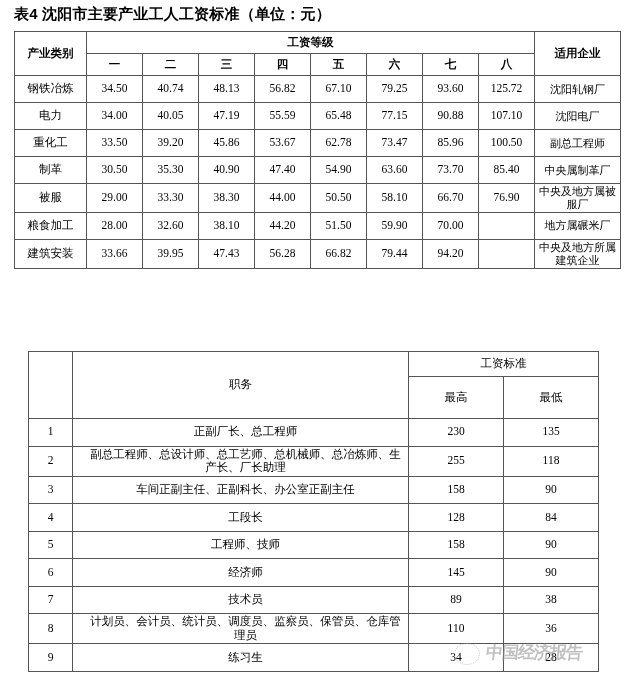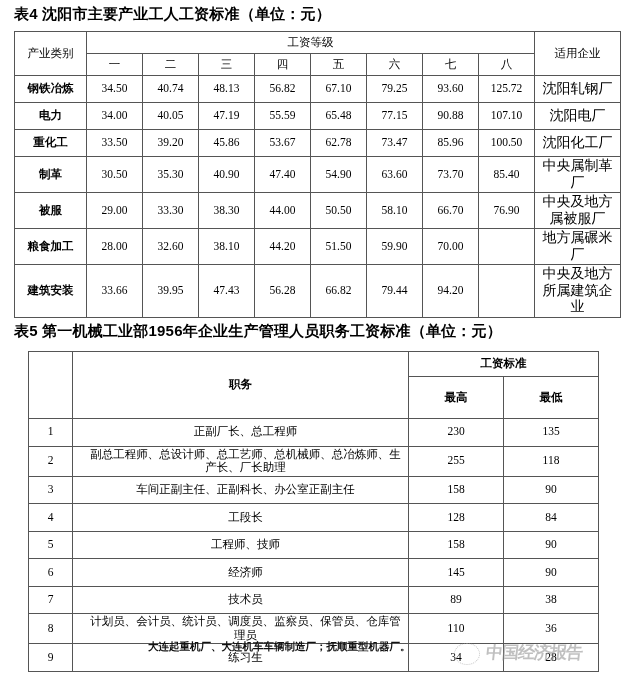--- a/index.html
+++ b/index.html
@@ -36,35 +36,35 @@
     vertical-align: middle;
     font-weight: normal;
     padding: 1px 2px;
     line-height: 1.18;
   }
   table.grid { border: 1px solid #333; }
   .outer-top td, .outer-top th { border-top: 1px solid #222; }
 
   
   #table4 { left: 14px; top: 31px; width: 598px; }
-  #table4 th { font-weight: normal; }
+  #table4 th { font-weight: bold; }
   #table4 .c-cat  { width: 72px; }
   #table4 .c-lvl  { width: 56px; }
   #table4 .c-ent  { width: 86px; }
   #table4 .h-tall { height: 22px; }
   #table4 tbody td { height: 27px; }
-  #table4 .rowname { font-weight: bold; }
-  #table4 .ent { font-size: 14px; }
+  #table4 .rowname { font-weight: normal; }
+  #table4 .ent { font-size: 11px; }
 
   
   #table5 { left: 28px; top: 351px; width: 570px; }
   #table5 .c-no   { width: 44px; }
   #table5 .c-post { width: 336px; }
   #table5 .c-pay  { width: 95px; }
-  #table5 thead td, #table5 thead th { font-weight: bold; }
+  #table5 thead td, #table5 thead th { font-weight: normal; }
   #table5 tbody td { height: 27.5px; }
   #table5 .post { font-size: 11.5px; padding-left: 12px; }
 
   .note {
     position: absolute;
     left: 148px;
     top: 638px;
     width: 470px;
     font-size: 10.5px;
     line-height: 1.55;
@@ -166,21 +166,21 @@
         <tr>
           <td class="rowname">重化工</td>
           <td>33.50</td>
           <td>39.20</td>
           <td>45.86</td>
           <td>53.67</td>
           <td>62.78</td>
           <td>73.47</td>
           <td>85.96</td>
           <td>100.50</td>
-          <td class="ent">沈阳化工厂</td>
+          <td class="ent">副总工程师</td>
         </tr>
         <tr>
           <td class="rowname">制革</td>
           <td>30.50</td>
           <td>35.30</td>
           <td>40.90</td>
           <td>47.40</td>
           <td>54.90</td>
           <td>63.60</td>
           <td>73.70</td>
@@ -219,21 +219,20 @@
           <td>56.28</td>
           <td>66.82</td>
           <td>79.44</td>
           <td>94.20</td>
           <td></td>
           <td class="ent">中央及地方所属建筑企业</td>
         </tr>
       </tbody>
   </table>
 
-  <div id="title5" class="tbl-title">表5  第一机械工业部1956年企业生产管理人员职务工资标准（单位：元）</div>
 
   <table id="table5" class="grid">
     <colgroup>
       <col class="c-no">
         <col class="c-post">
         <col class="c-pay">
         <col class="c-pay">
     </colgroup>
     <thead>
       <tr class="outer-top">
@@ -298,21 +297,20 @@
         <tr>
           <td>9</td>
           <td class="post">练习生</td>
           <td>34</td>
           <td>28</td>
         </tr>
       </tbody>
   </table>
 
   <div class="note">
-    <div>大连起重机厂、大连机车车辆制造厂；抚顺重型机器厂。</div>
   </div>
 
   <div class="watermark">
     <div class="wm-circle"></div>
     <div class="wm-text">中国经济报告</div>
   </div>
 
 </div>
 
 </body></html>

